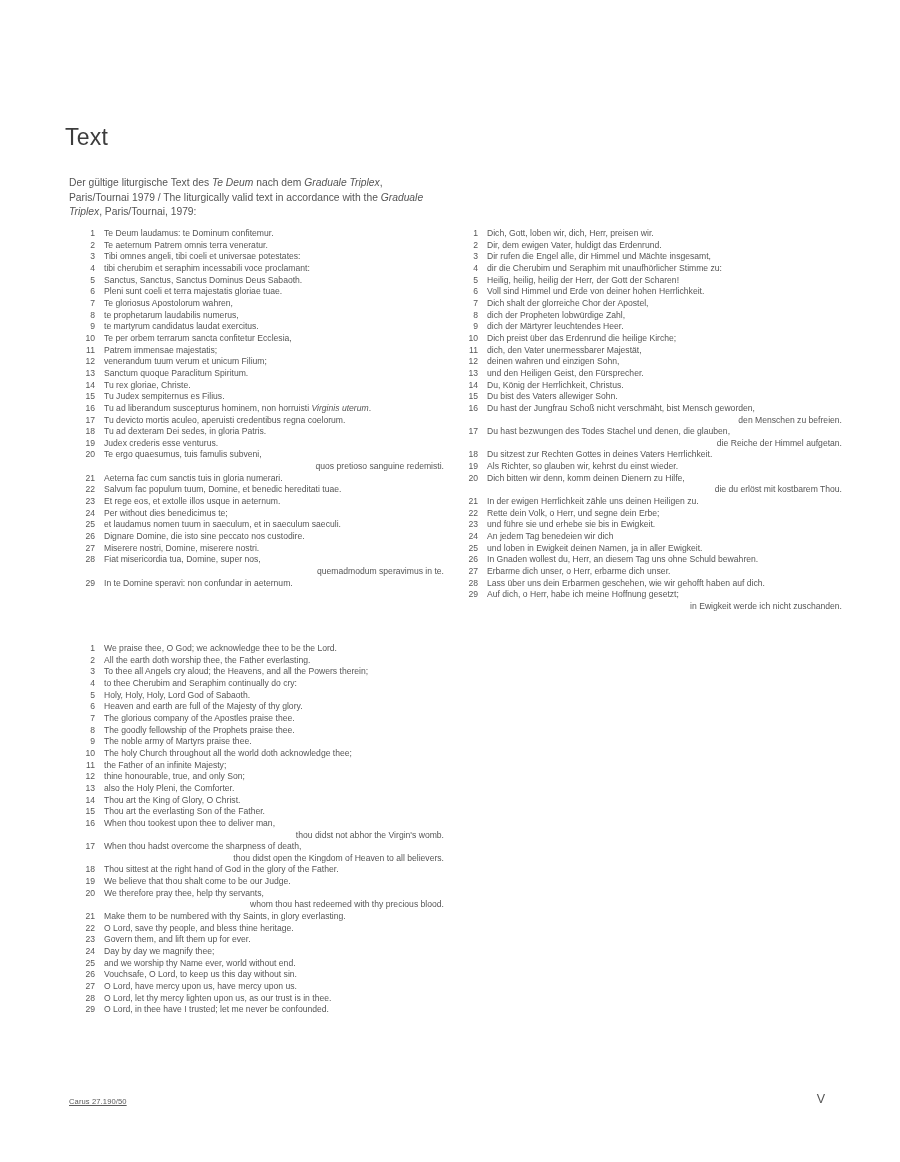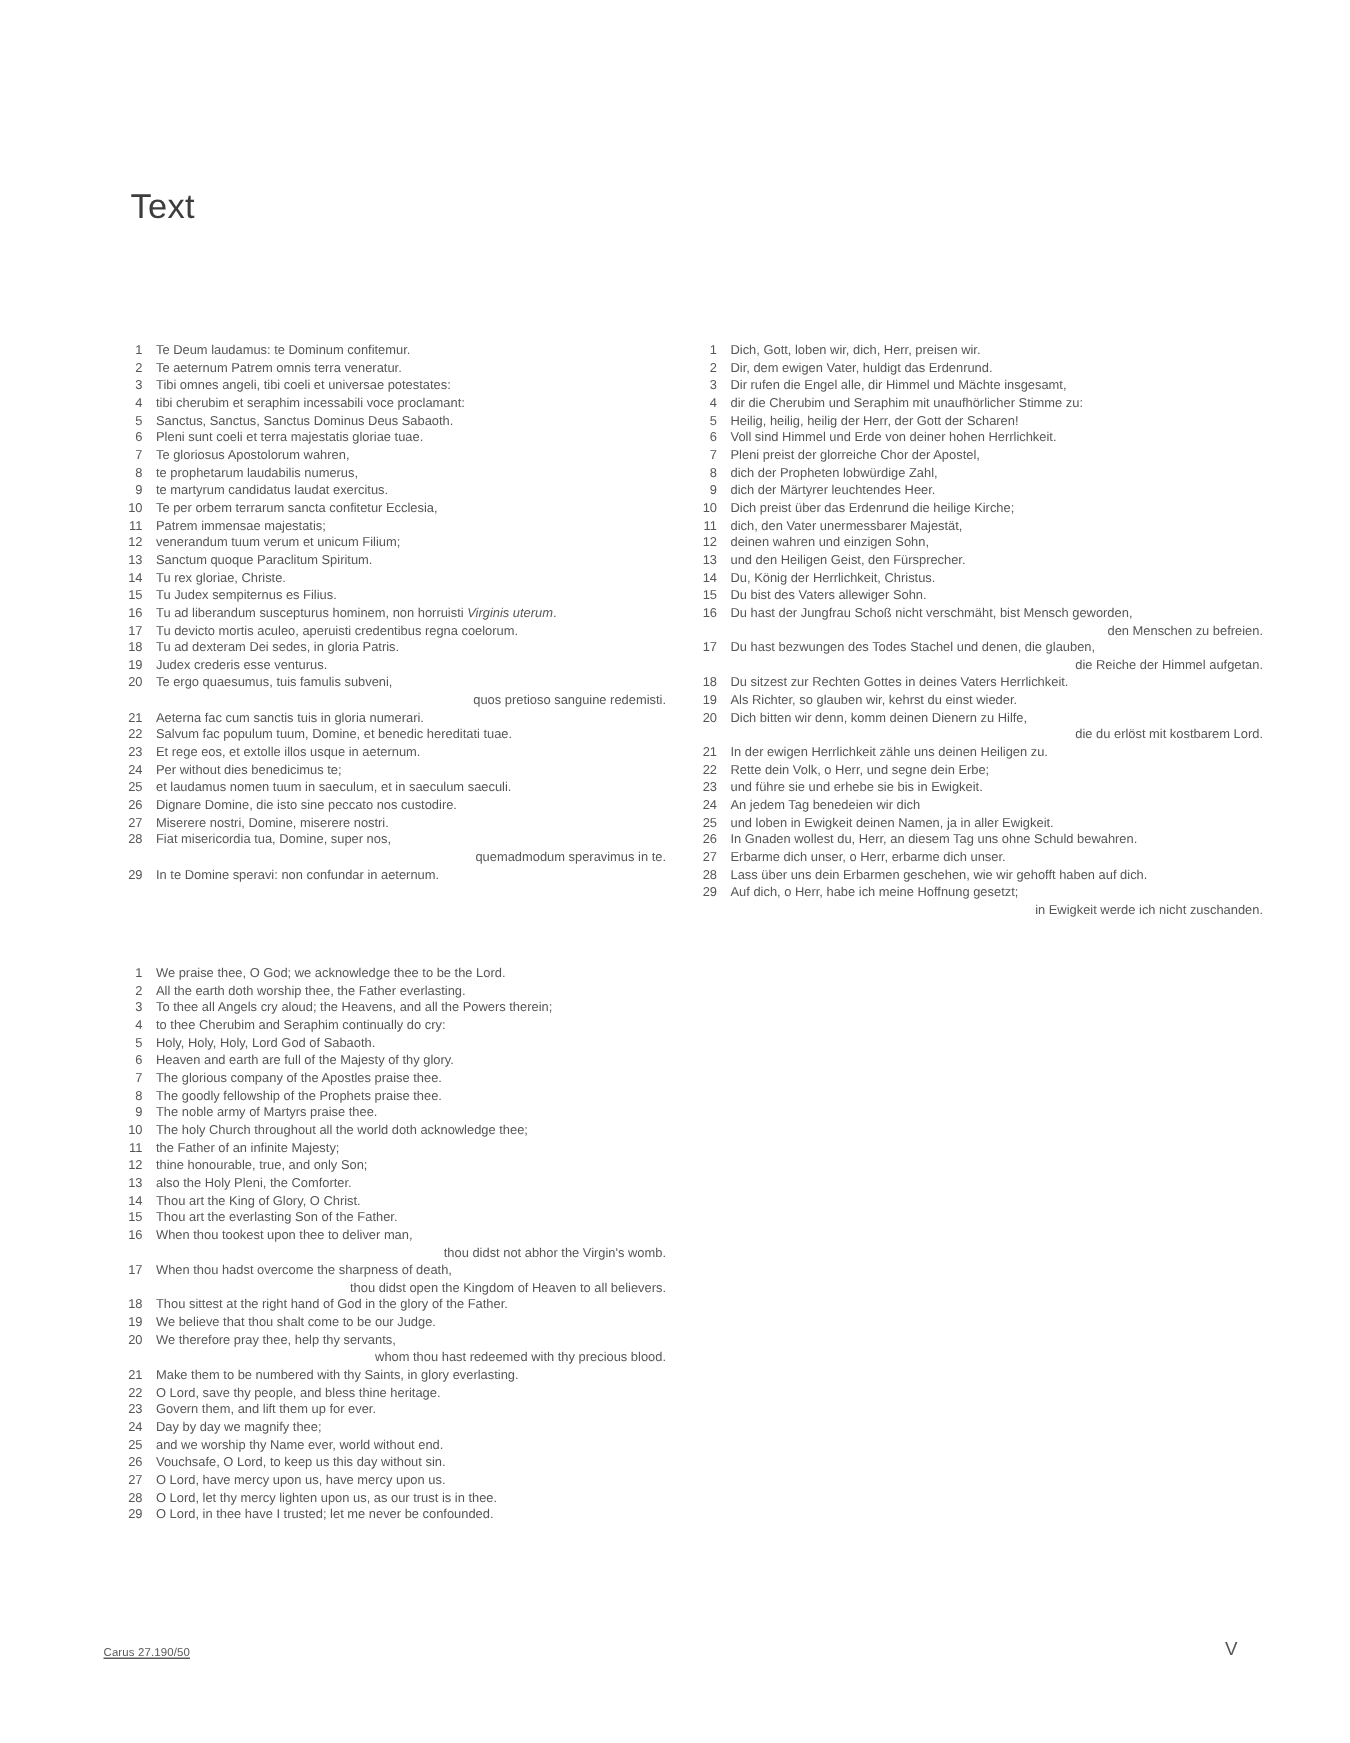--- a/index.html
+++ b/index.html
@@ -17,21 +17,21 @@
   }
   .page {
     position: absolute;
     inset: 0;
     background: #ffffff;
   }
 
   
   .page-title {
     position: absolute;
-    left: 87px;
+    left: 65px;
     top: 85px;
     font-size: 23px;
     font-weight: 400;
     color: #3d3d3d;
     letter-spacing: 0.2px;
     line-height: 1.1;
     margin-top: 40px;
   }
 
   
@@ -96,20 +96,21 @@
     color: #555555;
   }
 </style>
 </head>
 <body>
 
 <div class="page">
 
   <h1 class="page-title">Text</h1>
 
+  <p class="intro"><span>Der gültige liturgische Text des </span><i>Te Deum</i><span> nach dem </span><i>Graduale Triplex</i><span>, Paris/Tournai 1979 / The liturgically valid text in accordance with the </span><i>Graduale Triplex</i><span>, Paris/Tournai, 1979:</span></p>
 
   <div class="verse-block" id="latin-block">
       <div class="verse-row">
         <div class="verse-num">1</div>
         <div class="verse-text"><span class=""><span>Te Deum laudamus: te Dominum confitemur.</span></span></div>
       </div>
       <div class="verse-row">
         <div class="verse-num">2</div>
         <div class="verse-text"><span class=""><span>Te aeternum Patrem omnis terra veneratur.</span></span></div>
       </div>
@@ -243,21 +244,21 @@
       <div class="verse-row">
         <div class="verse-num">5</div>
         <div class="verse-text"><span class=""><span>Heilig, heilig, heilig der Herr, der Gott der Scharen!</span></span></div>
       </div>
       <div class="verse-row">
         <div class="verse-num">6</div>
         <div class="verse-text"><span class=""><span>Voll sind Himmel und Erde von deiner hohen Herrlichkeit.</span></span></div>
       </div>
       <div class="verse-row">
         <div class="verse-num">7</div>
-        <div class="verse-text"><span class=""><span>Pleni preist der glorreiche Chor der Apostel,</span></span></div>
+        <div class="verse-text"><span class=""><span>Dich shalt der glorreiche Chor der Apostel,</span></span></div>
       </div>
       <div class="verse-row">
         <div class="verse-num">8</div>
         <div class="verse-text"><span class=""><span>dich der Propheten lobwürdige Zahl,</span></span></div>
       </div>
       <div class="verse-row">
         <div class="verse-num">9</div>
         <div class="verse-text"><span class=""><span>dich der Märtyrer leuchtendes Heer.</span></span></div>
       </div>
       <div class="verse-row">
@@ -295,21 +296,21 @@
       <div class="verse-row">
         <div class="verse-num">18</div>
         <div class="verse-text"><span class=""><span>Du sitzest zur Rechten Gottes in deines Vaters Herrlichkeit.</span></span></div>
       </div>
       <div class="verse-row">
         <div class="verse-num">19</div>
         <div class="verse-text"><span class=""><span>Als Richter, so glauben wir, kehrst du einst wieder.</span></span></div>
       </div>
       <div class="verse-row">
         <div class="verse-num">20</div>
-        <div class="verse-text"><span class=""><span>Dich bitten wir denn, komm deinen Dienern zu Hilfe,</span></span><span class="cont"><span>die du erlöst mit kostbarem Lord.</span></span></div>
+        <div class="verse-text"><span class=""><span>Dich bitten wir denn, komm deinen Dienern zu Hilfe,</span></span><span class="cont"><span>die du erlöst mit kostbarem Thou.</span></span></div>
       </div>
       <div class="verse-row">
         <div class="verse-num">21</div>
         <div class="verse-text"><span class=""><span>In der ewigen Herrlichkeit zähle uns deinen Heiligen zu.</span></span></div>
       </div>
       <div class="verse-row">
         <div class="verse-num">22</div>
         <div class="verse-text"><span class=""><span>Rette dein Volk, o Herr, und segne dein Erbe;</span></span></div>
       </div>
       <div class="verse-row">

